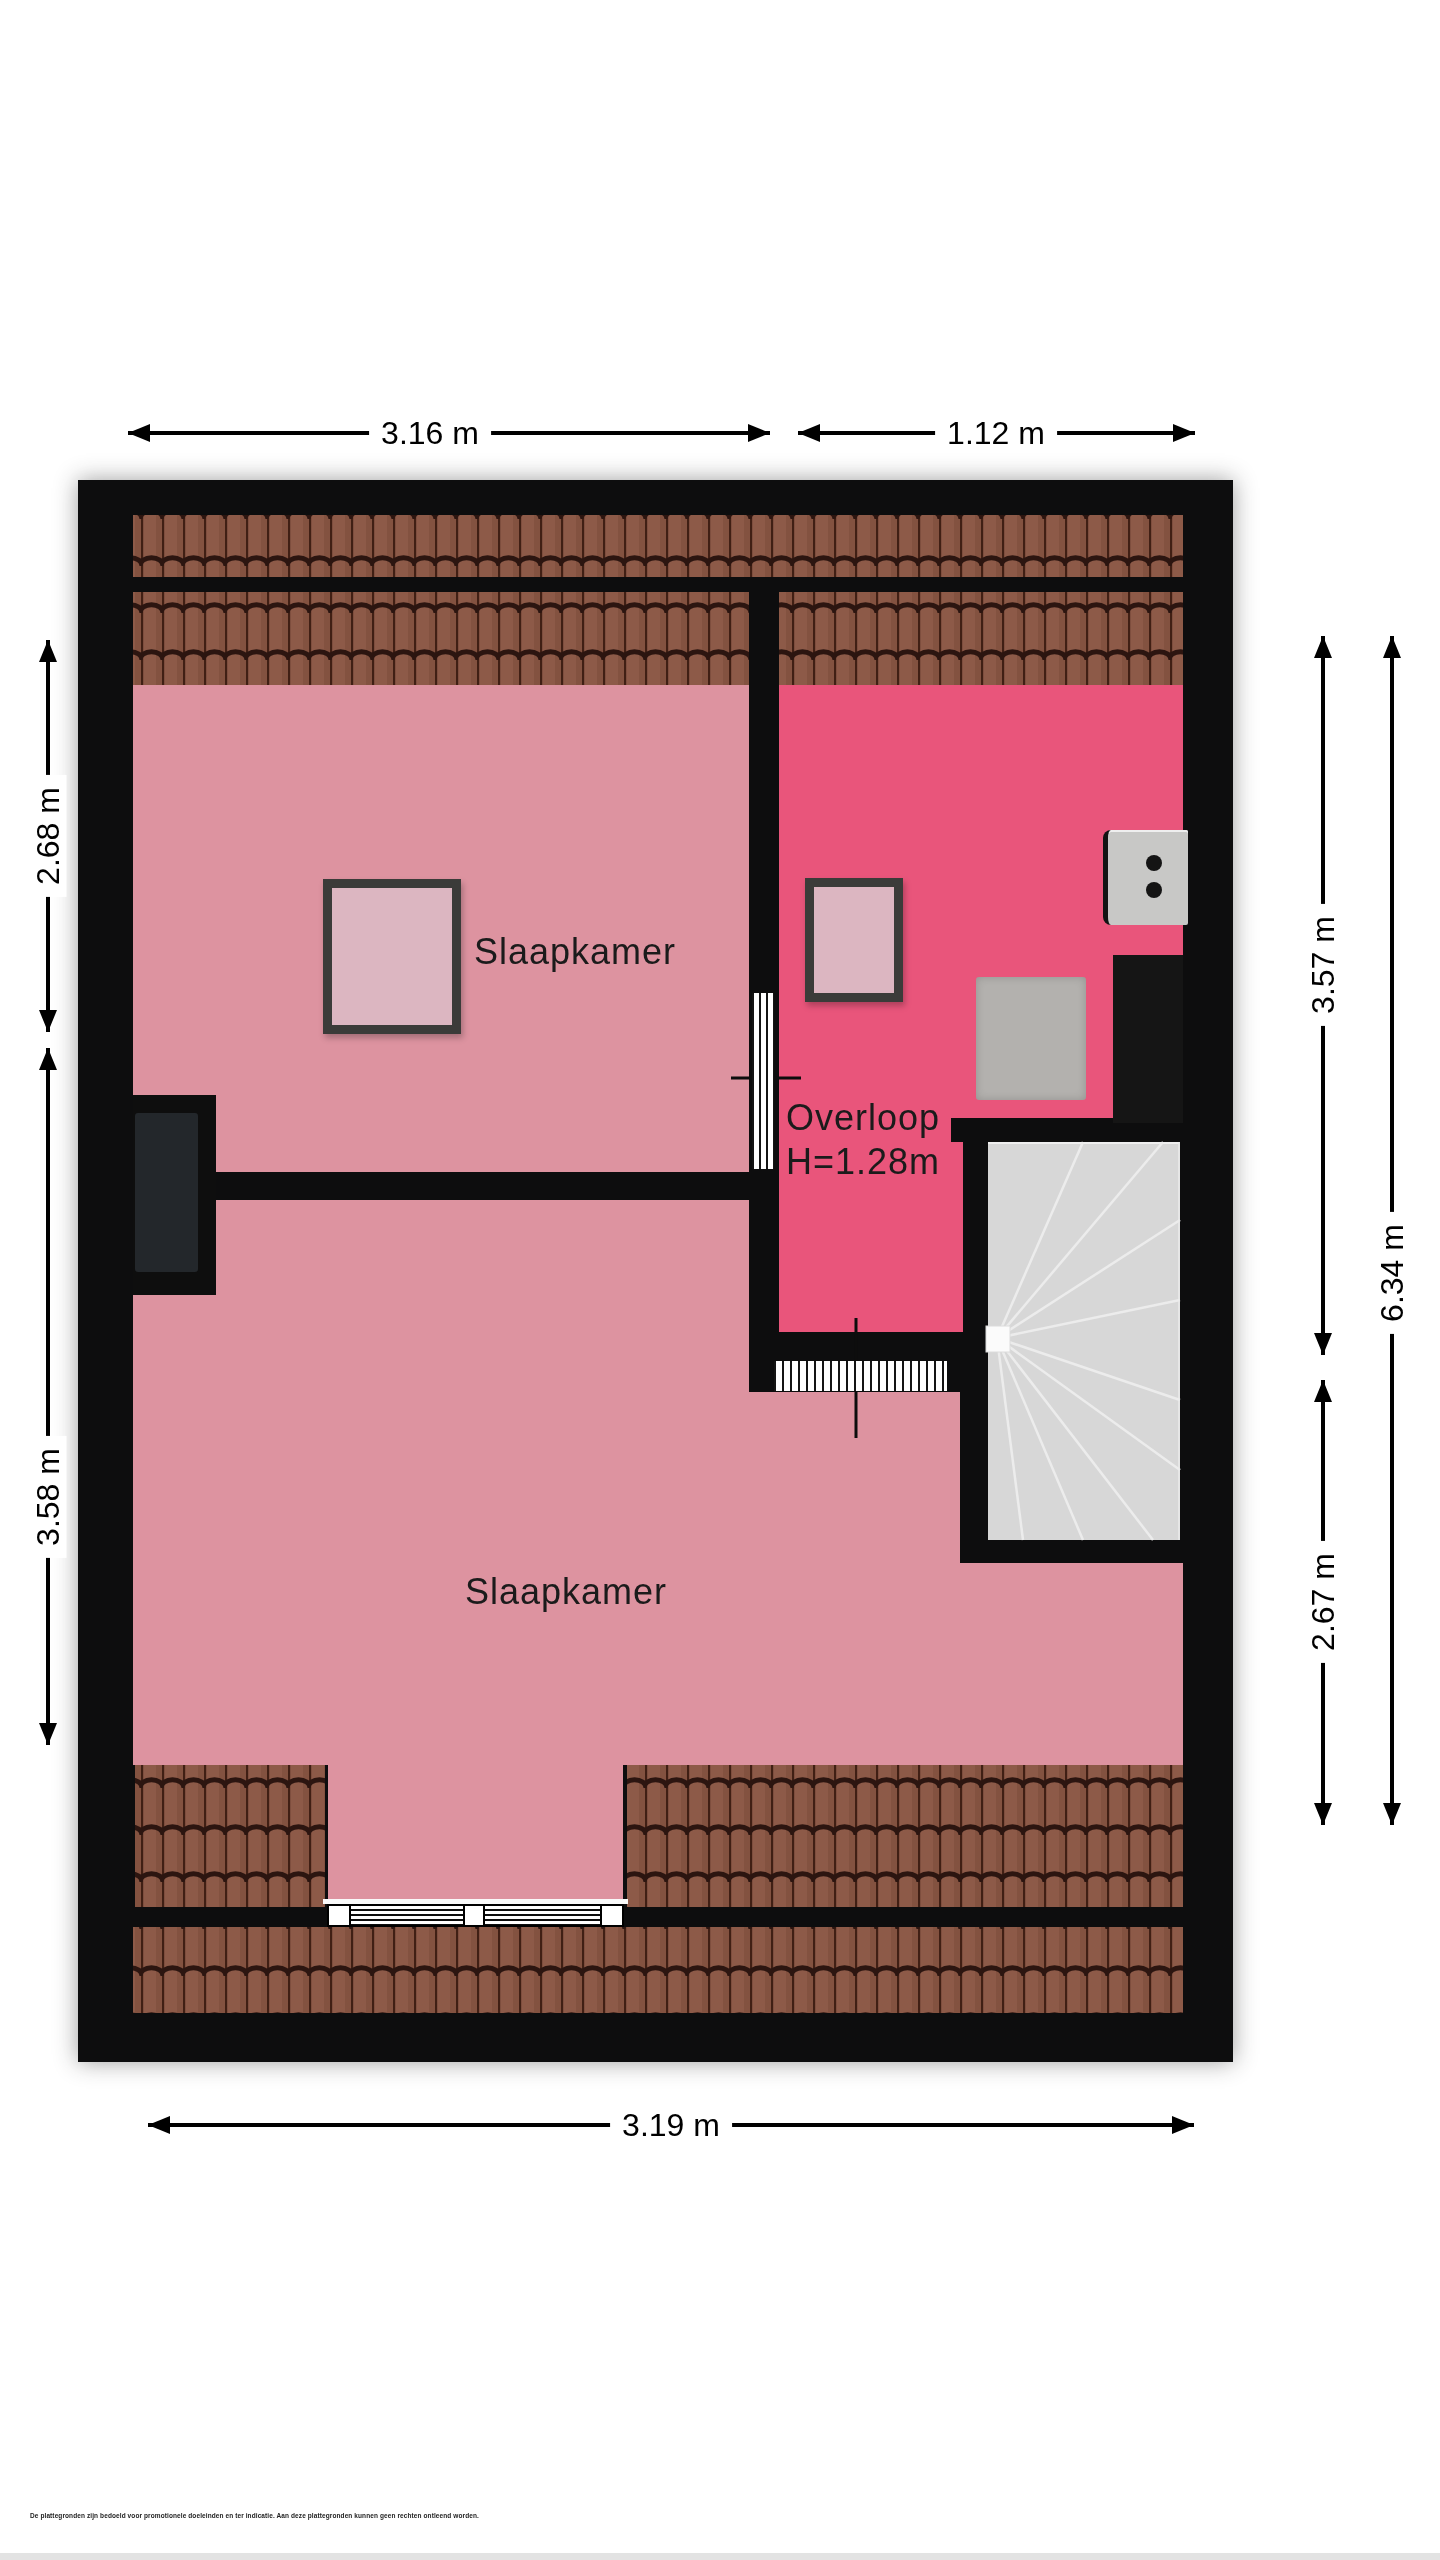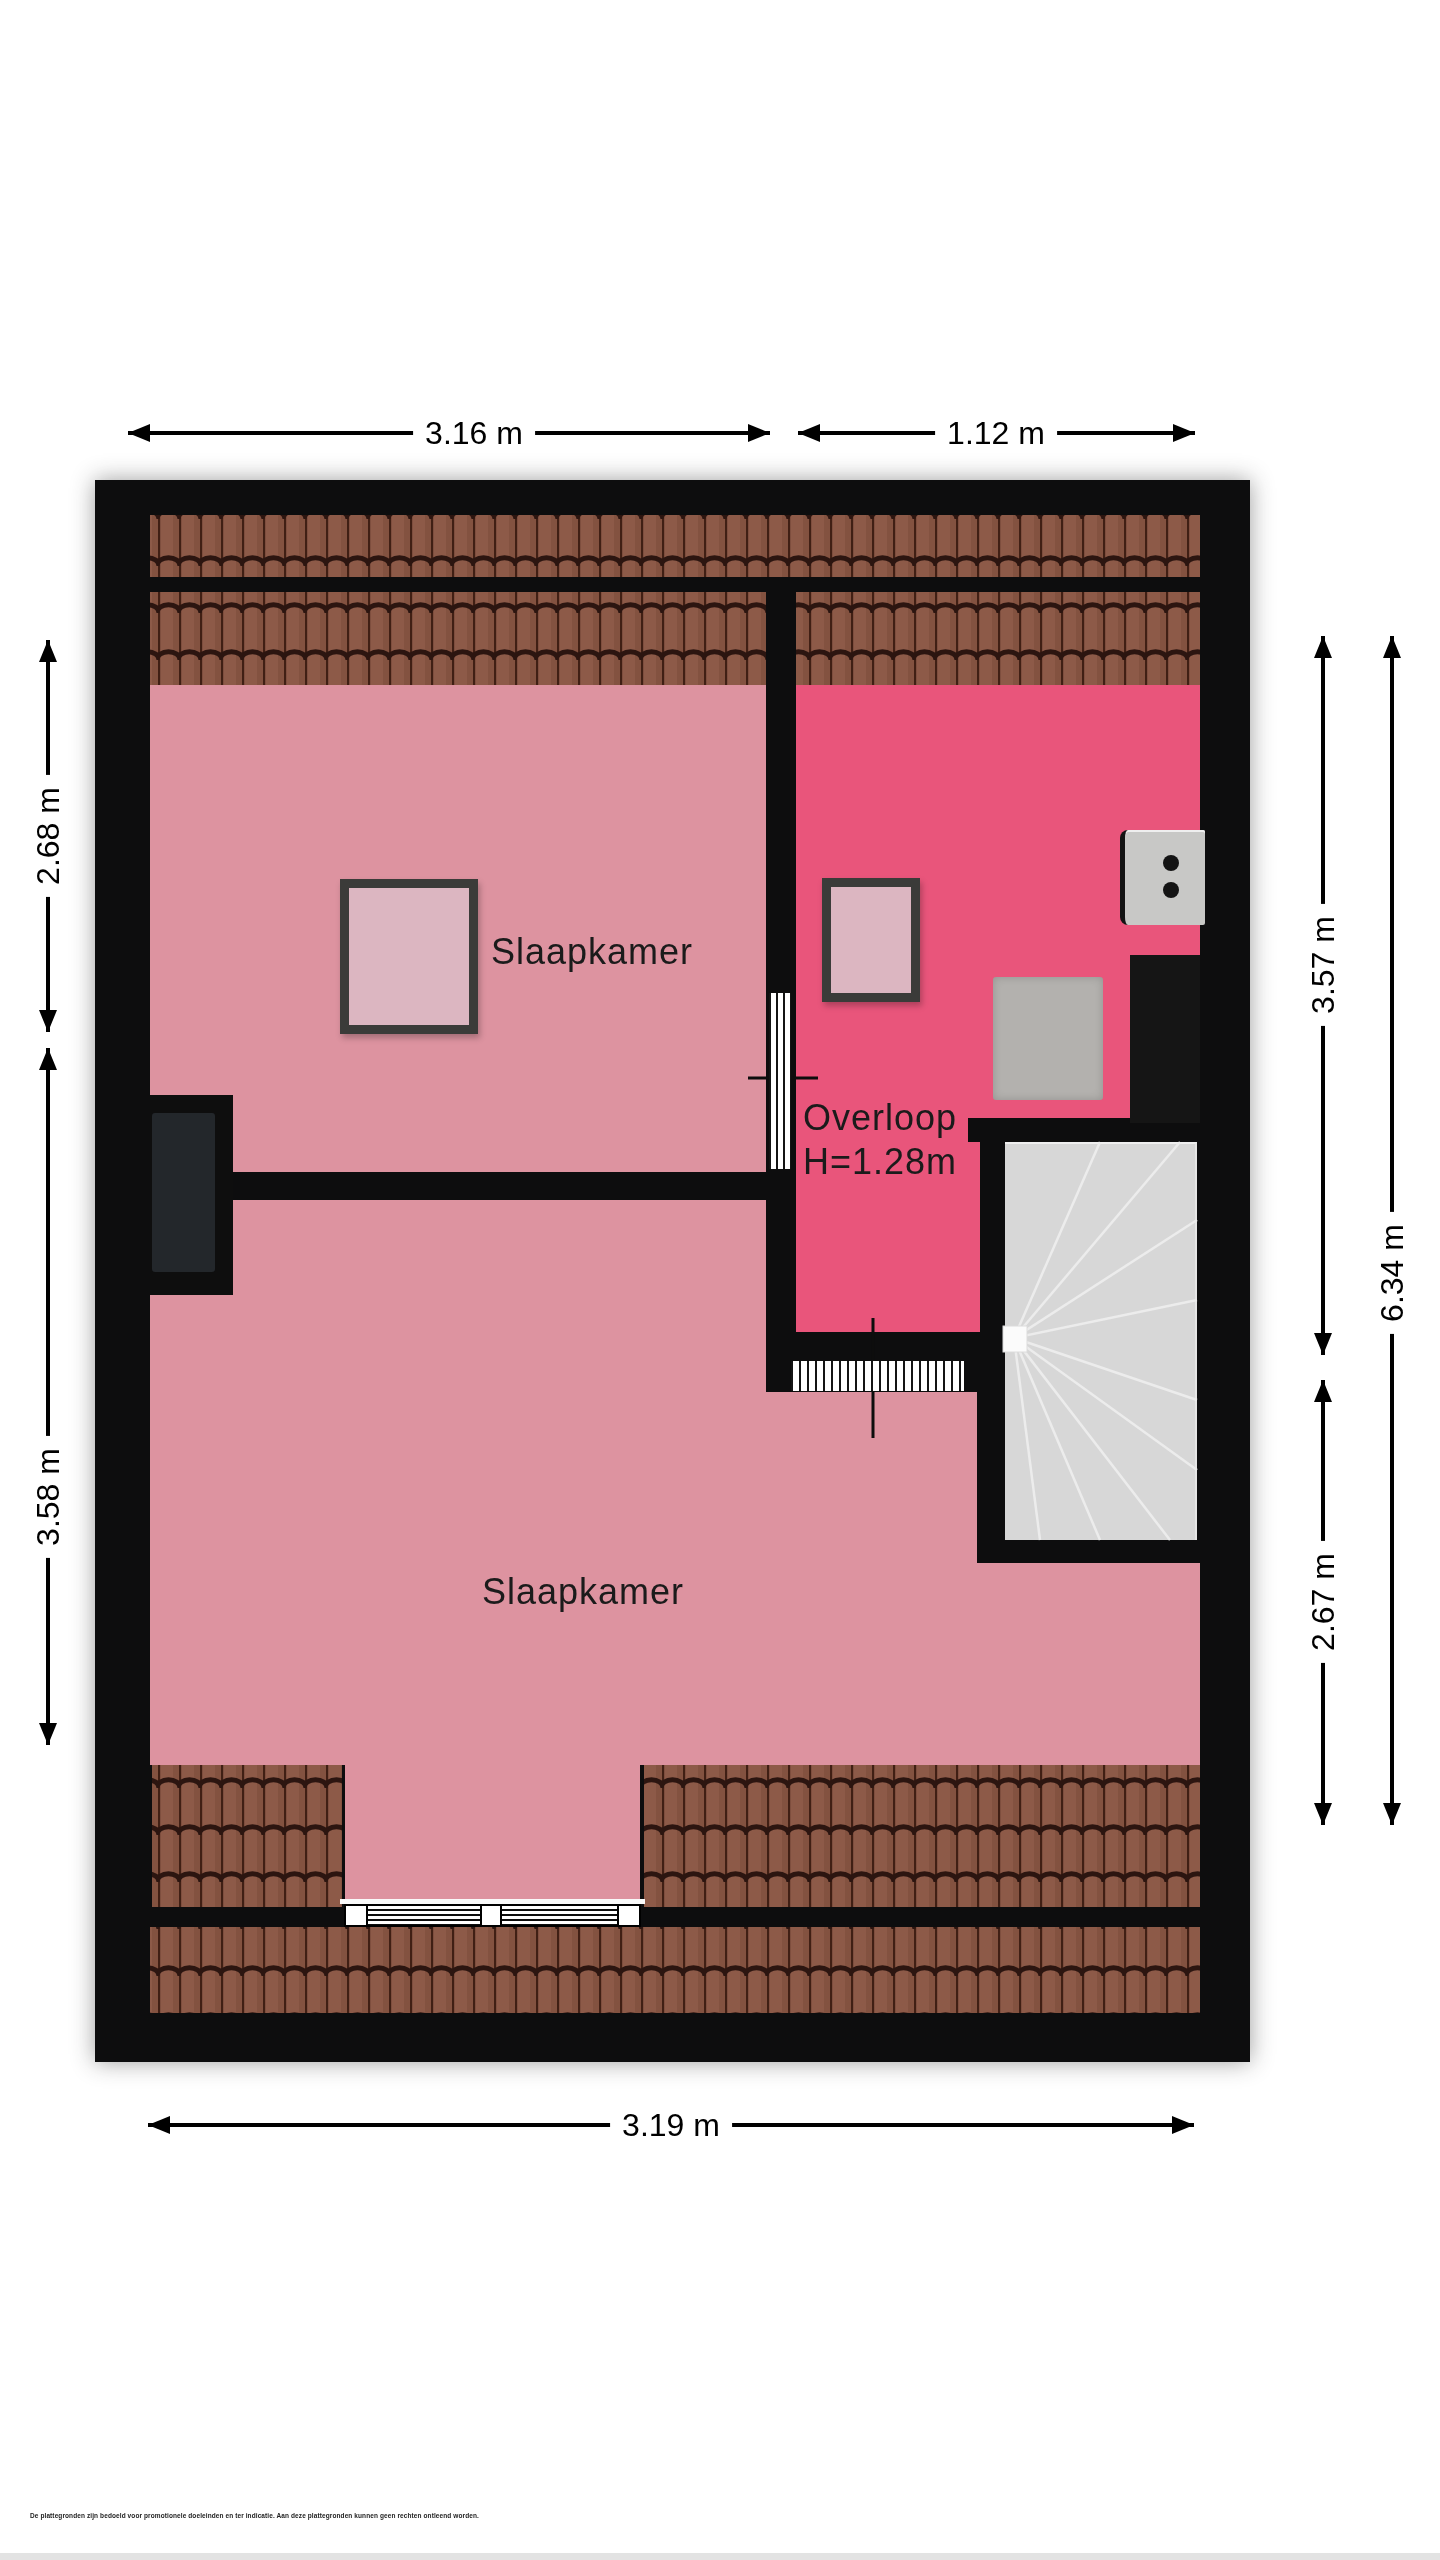--- a/index.html
+++ b/index.html
@@ -2,21 +2,21 @@
 <html style="--wall: #0d0d0e; --lightPink: #dd93a0; --darkPink: #e9557b; --windowFill: #dcb6c1; --windowFrame: #3b3b39; --tileBase: #8d5a48; --tileGroove: #401f14; --tileScallop: #2c1510; --tileShade: #7a4a3b; --stairGray: #d7d7d7; --furnitureGray: #b3b1ae; --boilerGray: #c8c8c6; --insetGray: #23272b;"><head>
 <meta charset="utf-8">
 <style>
   html,body{margin:0;padding:0;}
   body{
     width:1440px;height:2560px;position:relative;background:#ffffff;
     font-family:"Liberation Sans", sans-serif;color:#111;overflow:hidden;
   }
   
   .plan{
-    position:absolute;left:95px;top:480px;width:1155px;height:1582px;
+    position:absolute;left:78px;top:480px;width:1155px;height:1582px;
     background:var(--wall);box-shadow:0 0 22px rgba(40,40,40,.45);
   }
   .fill{position:absolute;}
   .light{background:var(--lightPink);}
   .dark{background:var(--darkPink);}
   .stairwell{background:var(--stairGray);border-top:2px solid #efefef;border-right:2px solid #e6e6e6;box-sizing:border-box;}
   .furn{background:var(--furnitureGray);border-radius:3px;box-shadow:inset 0 0 8px rgba(0,0,0,.18);}
   .boiler{background:var(--boilerGray);border-left:5px solid #131313;border-radius:8px 2px 2px 8px;box-shadow:inset 0 2px 0 #efefef;}
   .boiler .dot{position:absolute;width:16px;height:16px;border-radius:50%;background:#141414;}
   .chimney{background:#0e0e0e;}
@@ -130,21 +130,21 @@
   <div class="room-label" style="left:497px;top:472px;">Slaapkamer</div>
   <div class="room-label" style="left:785px;top:638px;">Overloop</div>
   <div class="room-label" style="left:785px;top:682px;">H=1.28m</div>
   <div class="room-label" style="left:488px;top:1112px;">Slaapkamer</div>
 </div>
 
 <div class="dl dl-h" style="left:128px;top:431px;width:642px;">
   <span class="ah ah-w"></span>
     <span class="ah ah-e"></span>
 </div>
-<div class="dim-label" style="left:474px;top:433px;">3.16 m</div>
+<div class="dim-label" style="left:430px;top:433px;">3.16 m</div>
 
 <div class="dl dl-h" style="left:798px;top:431px;width:397px;">
   <span class="ah ah-w"></span>
     <span class="ah ah-e"></span>
 </div>
 <div class="dim-label" style="left:996px;top:433px;">1.12 m</div>
 
 <div class="dl dl-h" style="left:148px;top:2123px;width:1046px;">
   <span class="ah ah-w"></span>
     <span class="ah ah-e"></span>

